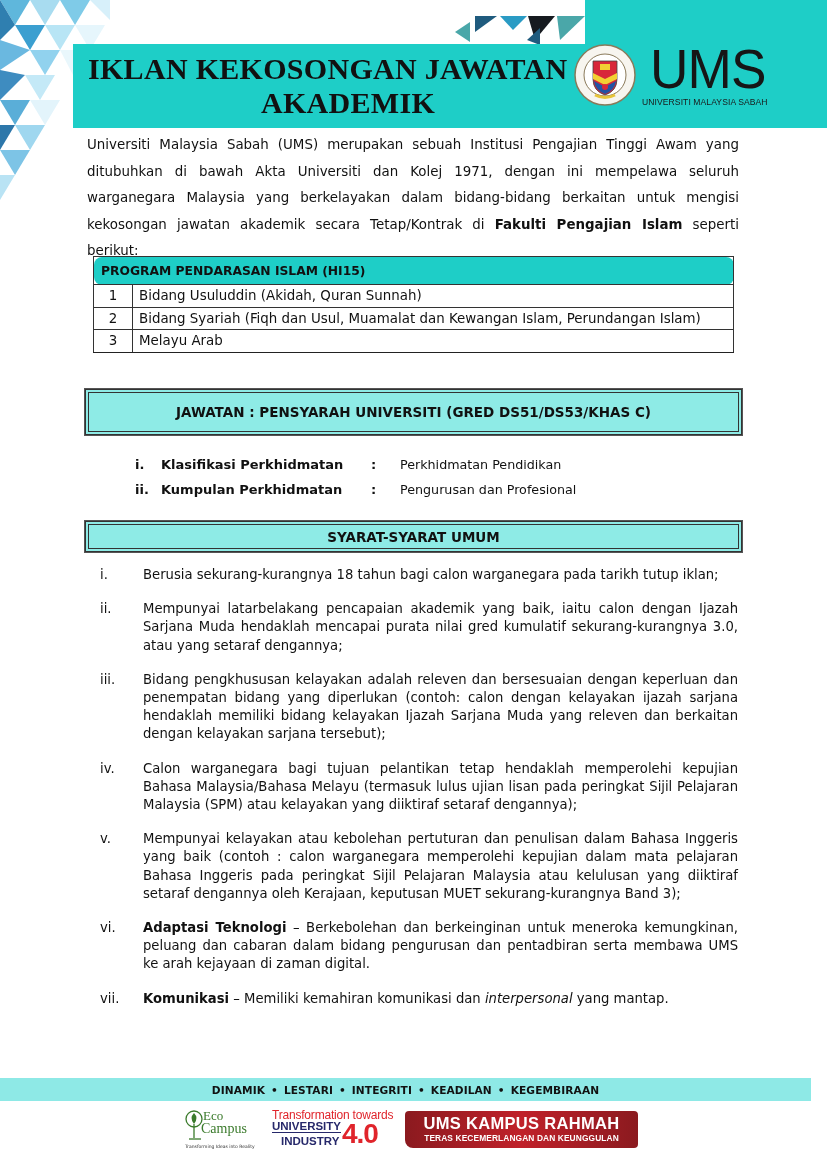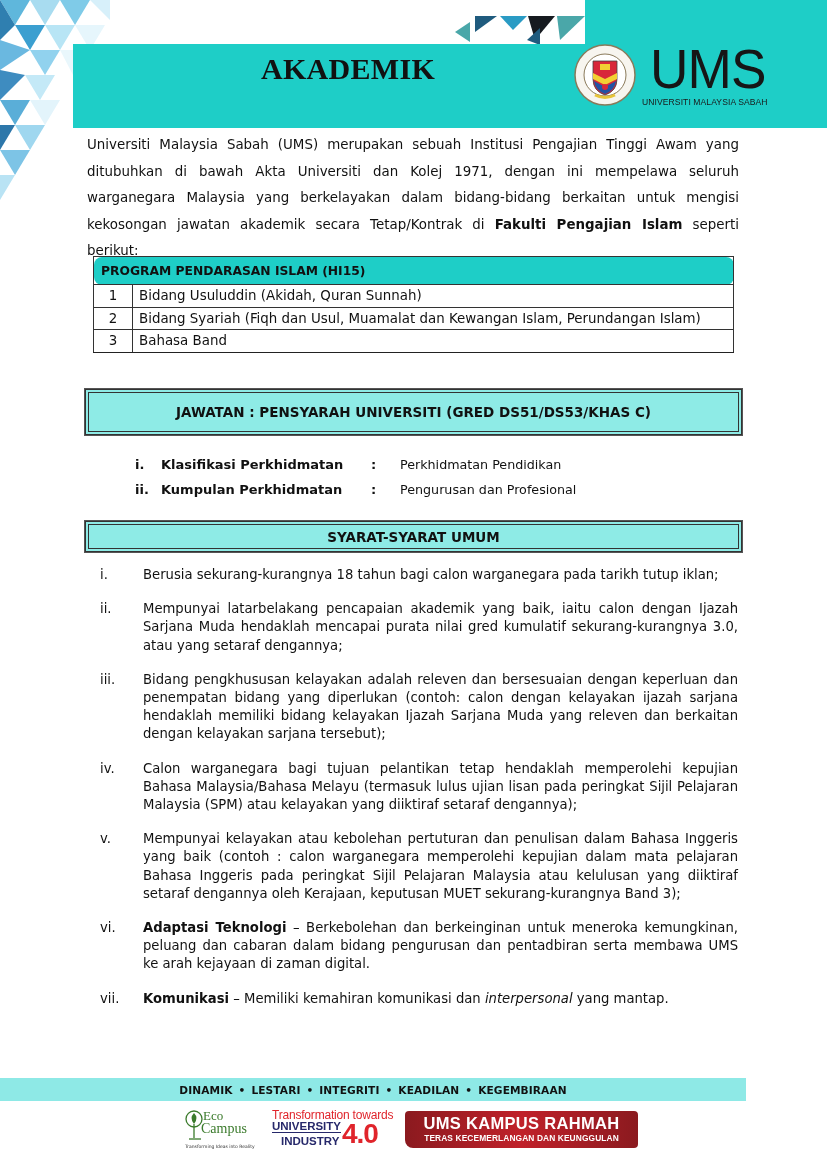--- a/index.html
+++ b/index.html
@@ -52,21 +52,21 @@
 
   
   .req { position: absolute; left: 100px; top: 566px; width: 638px; font-size: 13.2px; line-height: 18.2px; }
   .req-item { display: flex; margin-bottom: 16px; }
   .req-num { width: 43px; flex: 0 0 43px; }
   .req-text { flex: 1; text-align: justify; }
   .req-text b { font-weight: bold; }
   .req-text i { font-style: italic; }
 
   
-  .ftr-band { position: absolute; left: 0; top: 1078px; width: 746px; height: 23px; background: #8ee9e6;
+  .ftr-band { position: absolute; left: 0; top: 1078px; width: 811px; height: 23px; background: #8ee9e6;
               display: flex; align-items: center; justify-content: center; font-weight: bold; font-size: 10.6px;
               color: #111; letter-spacing: 0.1px; }
   .ftr-band .dot { margin: 0 6px; }
   .eco { position: absolute; left: 185px; top: 1108px; width: 70px; height: 45px; }
   .eco .e1 { position: absolute; left: 18px; top: 0; font-family: "Liberation Serif", serif; font-size: 13px; color: #3a7a2b; }
   .eco .e2 { position: absolute; left: 16px; top: 13px; font-family: "Liberation Serif", serif; font-size: 14px; color: #3a7a2b; }
   .eco .e3 { position: absolute; left: 0; top: 36px; font-size: 4.5px; color: #333; white-space: nowrap; }
   .eco svg { position: absolute; left: 0; top: 0; }
   .ti4 { position: absolute; left: 272px; top: 1108px; width: 115px; height: 42px; }
   .ti4 .t1 { position: absolute; left: 0; top: 0; font-family: "Liberation Sans", sans-serif; font-size: 12px; color: #e0242b; white-space: nowrap; letter-spacing: -0.2px; }
@@ -106,20 +106,21 @@
 <svg class="hdr-triangles" viewBox="0 0 160 40">
   <polygon points="10,22 25,12 25,32" fill="#4aa7a9"></polygon>
   <polygon points="30,6 52,6 30,22" fill="#1f5b7e"></polygon>
   <polygon points="55,6 82,6 68,20" fill="#2a9bc4"></polygon>
   <polygon points="83,6 110,6 90,30" fill="#161a20"></polygon>
   <polygon points="82,30 95,18 95,35" fill="#1f5b7e"></polygon>
   <polygon points="112,6 140,6 115,30" fill="#4aa7a9"></polygon>
 </svg>
 <div class="hdr-band"></div>
 <h1 class="hdr-title">
+  <span class="l1">IKLAN KEKOSONGAN JAWATAN</span>
   <span class="l2">AKADEMIK</span>
 </h1>
 <svg class="crest" viewBox="0 0 64 64">
   <circle cx="32" cy="32" r="30" fill="#f7f5ef" stroke="#8a7a5a" stroke-width="1.5"></circle>
   <circle cx="32" cy="32" r="21" fill="#fff" stroke="#8a7a5a" stroke-width="1"></circle>
   <path d="M20,18 H44 V36 Q44,48 32,52 Q20,48 20,36 Z" fill="#d8273a" stroke="#444" stroke-width="0.8"></path>
   <rect x="27" y="21" width="10" height="6" fill="#f2d033"></rect>
   <path d="M20,30 L32,36 L44,30 V36 L32,42 L20,36 Z" fill="#f2d033"></path>
   <path d="M21,38 L32,44 L43,38 Q42,47 32,51 Q22,47 21,38 Z" fill="#2253a3"></path>
   <circle cx="32" cy="44" r="3" fill="#d8273a"></circle>
@@ -140,21 +141,21 @@
   <tr>
     <td class="num">1</td>
     <td>Bidang Usuluddin (Akidah, Quran Sunnah)</td>
   </tr>
   <tr>
     <td class="num">2</td>
     <td>Bidang Syariah (Fiqh dan Usul, Muamalat dan Kewangan Islam, Perundangan Islam)</td>
   </tr>
   <tr class="last">
     <td class="num">3</td>
-    <td>Bahasa Band</td>
+    <td>Melayu Arab</td>
   </tr>
 </tbody>
   </table>
 
 <div class="sec-box sec-jawatan">
   <div class="inner"></div>
   <span style="position:relative">JAWATAN : PENSYARAH UNIVERSITI (GRED DS51/DS53/KHAS C)</span>
 </div>
 
 <div class="cls">

